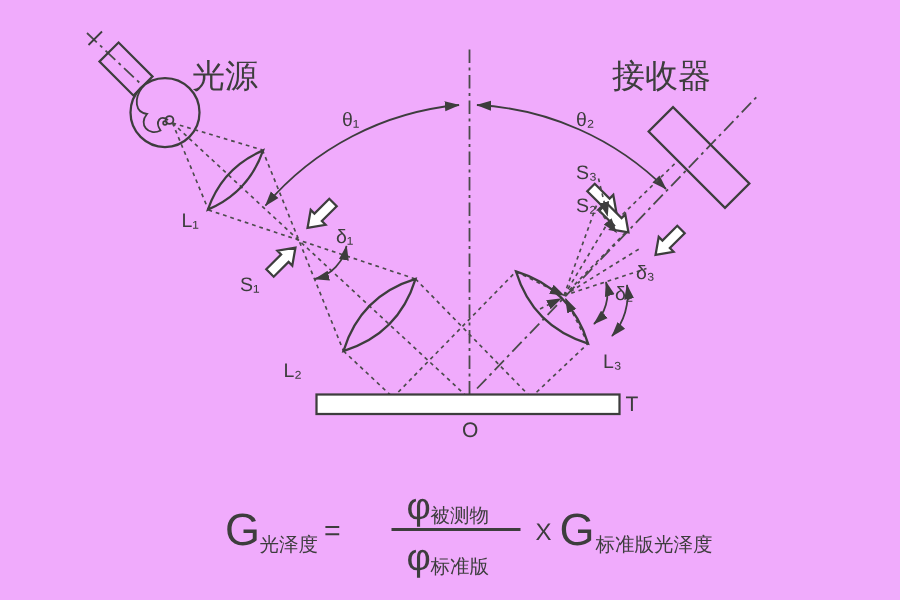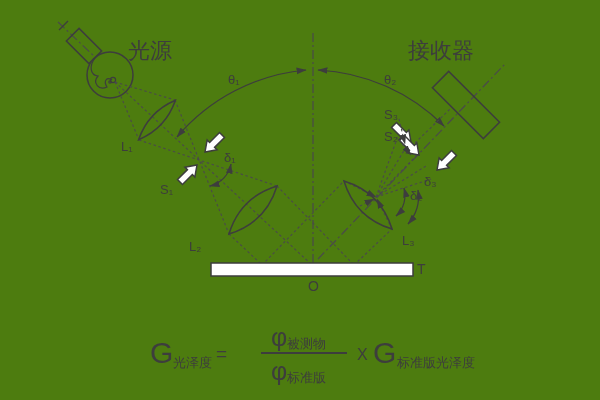--- a/index.html
+++ b/index.html
@@ -1,16 +1,16 @@
 <!DOCTYPE html>
 <html><head>
 <meta charset="utf-8">
 <style>
   html,body{margin:0;padding:0;background:#fff;}
-  #stage{position:relative;width:600px;height:400px;background:#4d7c0f;overflow:hidden;
+  #stage{position:relative;width:600px;height:400px;background:#f0abfc;overflow:hidden;
          font-family:"Liberation Sans",sans-serif;}
   svg{position:absolute;left:0;top:0;}
   .ln{stroke:#3d3d3d;fill:none;stroke-width:1.5;}
   .thin{stroke:#3d3d3d;fill:none;stroke-width:1.2;}
   .dot{stroke:#4a4a4a;fill:none;stroke-width:1.1;stroke-dasharray:2.5 2.6;}
   .dashdot{stroke:#4a4a4a;fill:none;stroke-width:1.2;stroke-dasharray:9 3 2 3;}
   .whitefill{fill:#ffffff;stroke:#3d3d3d;stroke-width:1.5;}
   text{fill:#3d3d3d;}
   .cjk{font-size:22px;}
   .lab{font-size:13px;}

